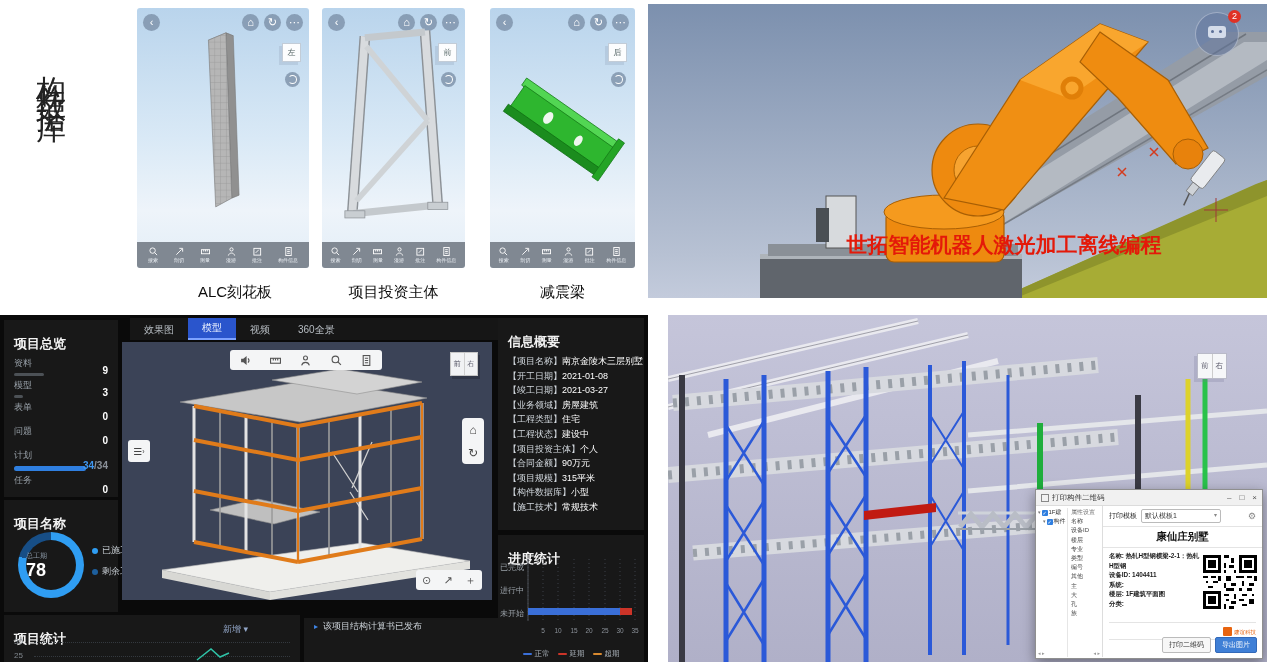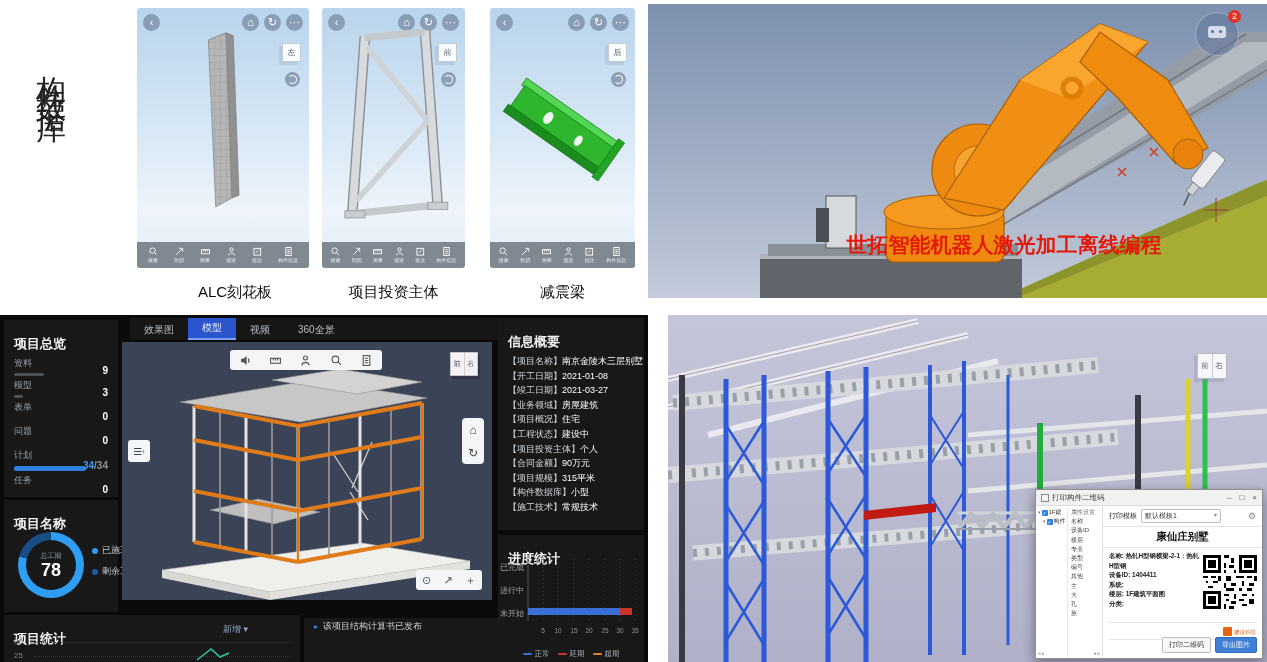--- a/index.html
+++ b/index.html
@@ -49,21 +49,21 @@
   .minibar{height:3px;background:#4c5156;border-radius:2px;margin-top:3px}
   .oval{position:absolute;right:10px;bottom:2px;font-size:10px;font-weight:bold;color:#fff}
   .ptrack{height:5px;background:#2a2e33;border-radius:3px;margin-top:4px;width:72px}
   .pfill{height:5px;width:100%;background:#2f7fe0;border-radius:3px}
   .pvaldone{color:#3f97f0}.pvaltot{color:#8b9199}
   .oleg{display:flex;justify-content:center;gap:12px;margin-top:9px;font-size:8px;color:#aab2ba}
   .dash{display:inline-block;width:12px;height:2px;border-radius:1px;vertical-align:middle;margin-right:3px}
   .donut{position:absolute;left:14px;top:32px;width:66px;height:66px;border-radius:50%;
          background:conic-gradient(#2f9df2 0 79%,#174e86 79% 100%)}
   .dhole{position:absolute;inset:8px;background:#181818;border-radius:50%;display:flex;
-         flex-direction:column;align-items:center;justify-content:center}
+         flex-direction:column;align-items:flex-start;justify-content:center}
   .dlab{font-size:7px;color:#8b98a6}.dval{font-size:18px;font-weight:bold;color:#fff;line-height:19px}
   .sleg{position:absolute;left:88px;top:44px;font-size:9px;color:#c3c9cf}
   .sleg div{margin-bottom:8px;white-space:nowrap}
   .dot{display:inline-block;width:6px;height:6px;border-radius:50%;margin-right:4px;vertical-align:middle}
   .addbtn{position:absolute;right:52px;top:8px;font-size:9px;color:#93a7c9}
   .gline{position:absolute;left:30px;right:10px;border-top:1px dotted #34393f}
   .gnum{position:absolute;left:10px;font-size:8px;color:#80878e;transform:translateY(-55%)}
   .tabs{left:122px;top:318px;width:370px;height:22px;background:#161616;display:flex;align-items:stretch}
   .tab{font-size:10px;color:#b6bcc2;padding:5px 14px 0}
   .tab.active{background:#2a55cc;color:#ecf2ff;border-bottom:2px solid #7da2ff;padding-top:3px}
@@ -537,21 +537,21 @@
         <span class="anndate">02-22</span>
       </div>
     </div>
 
     <div class="panel" style="left:498px;top:3px;width:146px;height:212px">
       <div class="ptitle">信息概要</div>
       <div class="irow"><span class="ikey">【项目名称】</span><span class="ival">南京金陵木三层别墅</span></div>
       <div class="irow"><span class="ikey">【开工日期】</span><span class="ival">2021-01-08</span></div>
       <div class="irow"><span class="ikey">【竣工日期】</span><span class="ival">2021-03-27</span></div>
       <div class="irow"><span class="ikey">【业务领域】</span><span class="ival">房屋建筑</span></div>
-      <div class="irow"><span class="ikey">【项目概况】</span><span class="ival">住宅</span></div>
+      <div class="irow"><span class="ikey">【工程类型】</span><span class="ival">住宅</span></div>
       <div class="irow"><span class="ikey">【工程状态】</span><span class="ival">建设中</span></div>
       <div class="irow"><span class="ikey">【项目投资主体】</span><span class="ival">个人</span></div>
       <div class="irow"><span class="ikey">【合同金额】</span><span class="ival">90万元</span></div>
       <div class="irow"><span class="ikey">【项目规模】</span><span class="ival">315平米</span></div>
       <div class="irow"><span class="ikey">【构件数据库】</span><span class="ival">小型</span></div>
       <div class="irow"><span class="ikey">【施工技术】</span><span class="ival">常规技术</span></div>
     </div>
 
     <div class="panel" style="left:498px;top:220px;width:146px;height:127px">
       <div class="ptitle">进度统计</div>

